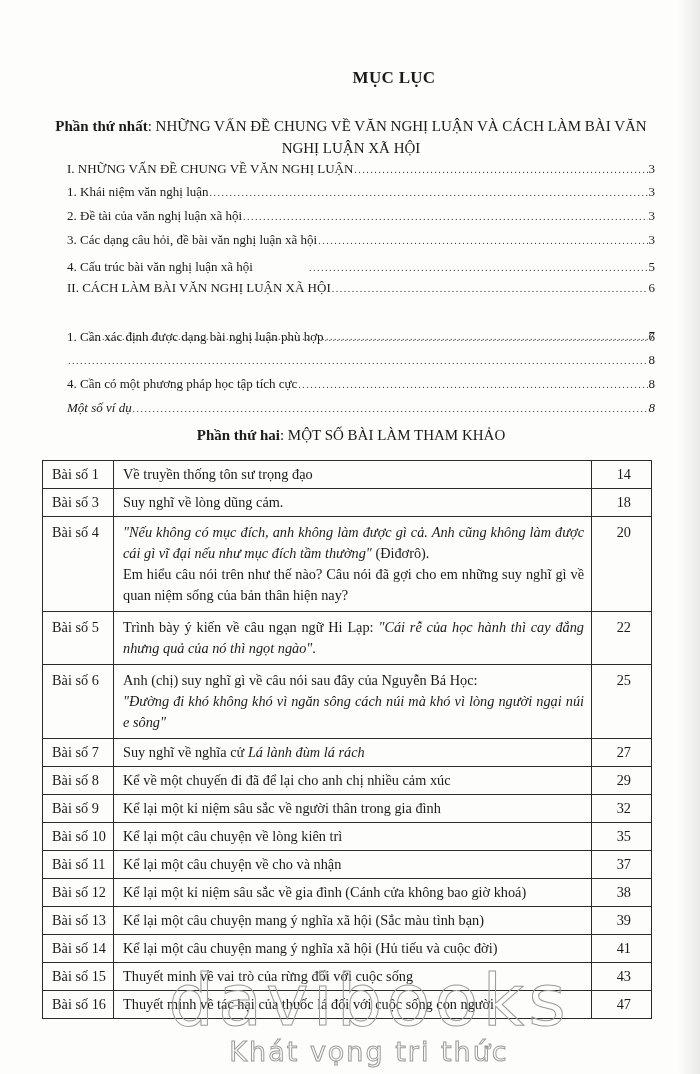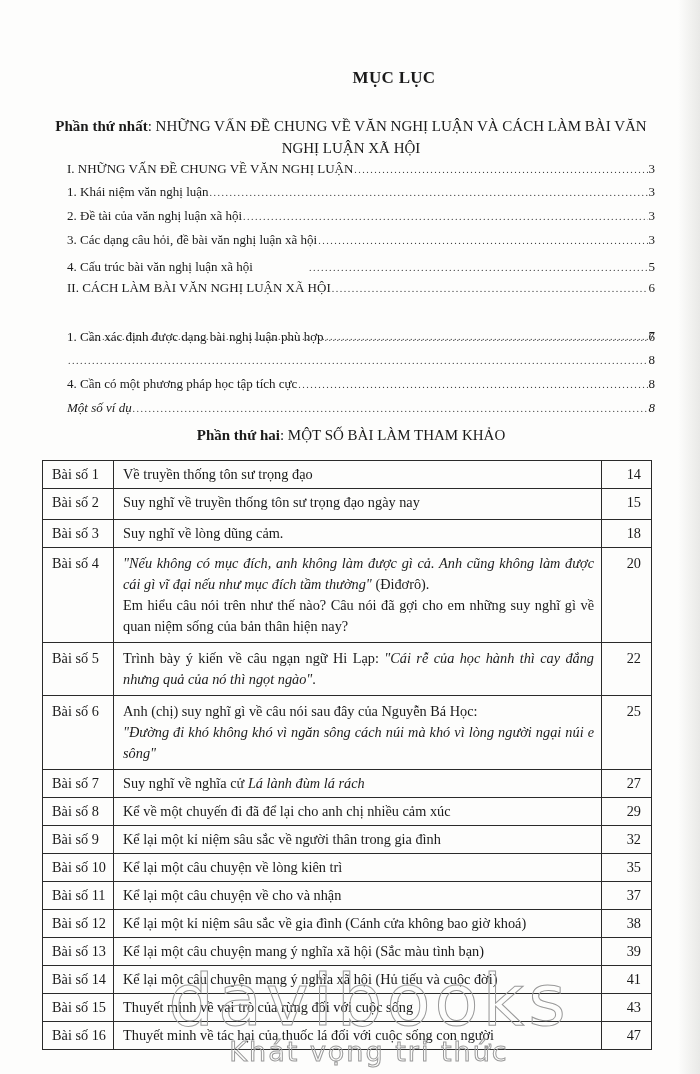--- a/index.html
+++ b/index.html
@@ -38,21 +38,21 @@
   .toc-line .gap { display: inline-block; width: 55px; }
 
   table.lessons {
     position: absolute; top: 460px; left: 42px; width: 610px;
     border-collapse: collapse; font-size: 14.3px; line-height: 21px;
   }
   table.lessons td {
     border: 1.2px solid #2a2a2a; vertical-align: top; padding: 3px 7px 3px 9px;
   }
   table.lessons td.num { width: 45px; white-space: nowrap; }
-  table.lessons td.page { width: 30px; text-align: right; padding-right: 10px; }
+  table.lessons td.page { width: 30px; text-align: right; padding-right: 20px; }
   table.lessons tr.tall td { padding-top: 5px; padding-bottom: 5px; }
   .it { font-style: italic; }
   .justify { text-align: justify; }
 
   .watermark {
     position: absolute; left: 0; width: 700px; text-align: center;
     font-family: "DejaVu Sans", sans-serif; color: transparent;
     -webkit-text-stroke: 1px #9a9a9a; pointer-events: none;
   }
   .wm-brand { top: 958px; font-size: 72px; letter-spacing: 4px; padding-left: 19px; }
@@ -129,25 +129,20 @@
   <b>Phần thứ hai</b><span>: MỘT SỐ BÀI LÀM THAM KHẢO</span>
 </div>
 
 <table class="lessons">
   <tbody>
     <tr style="height:24px">
       <td class="num">Bài  số 1</td>
       <td>Về truyền thống tôn sư trọng đạo</td>
       <td class="page">14</td>
     </tr>
-    <tr style="height:31px">
-      <td class="num">Bài  số 2</td>
-      <td>Suy nghĩ về truyền thống tôn sư trọng đạo ngày nay</td>
-      <td class="page">15</td>
-    </tr>
     <tr style="height:28px">
       <td class="num">Bài  số 3</td>
       <td>Suy nghĩ về lòng dũng cảm.</td>
       <td class="page">18</td>
     </tr>
     <tr class="tall">
       <td class="num">Bài số 4</td>
       <td class="justify">
         <span class="it">"Nếu không có mục đích, anh không làm được gì cả. Anh cũng không làm được cái gì vĩ đại nếu như mục đích tầm thường"</span><span> (Điđơrô).</span><br>
         <span>Em hiểu câu nói trên như thế nào? Câu nói đã gợi cho em những suy nghĩ gì về quan niệm sống của bản thân hiện nay?</span>

